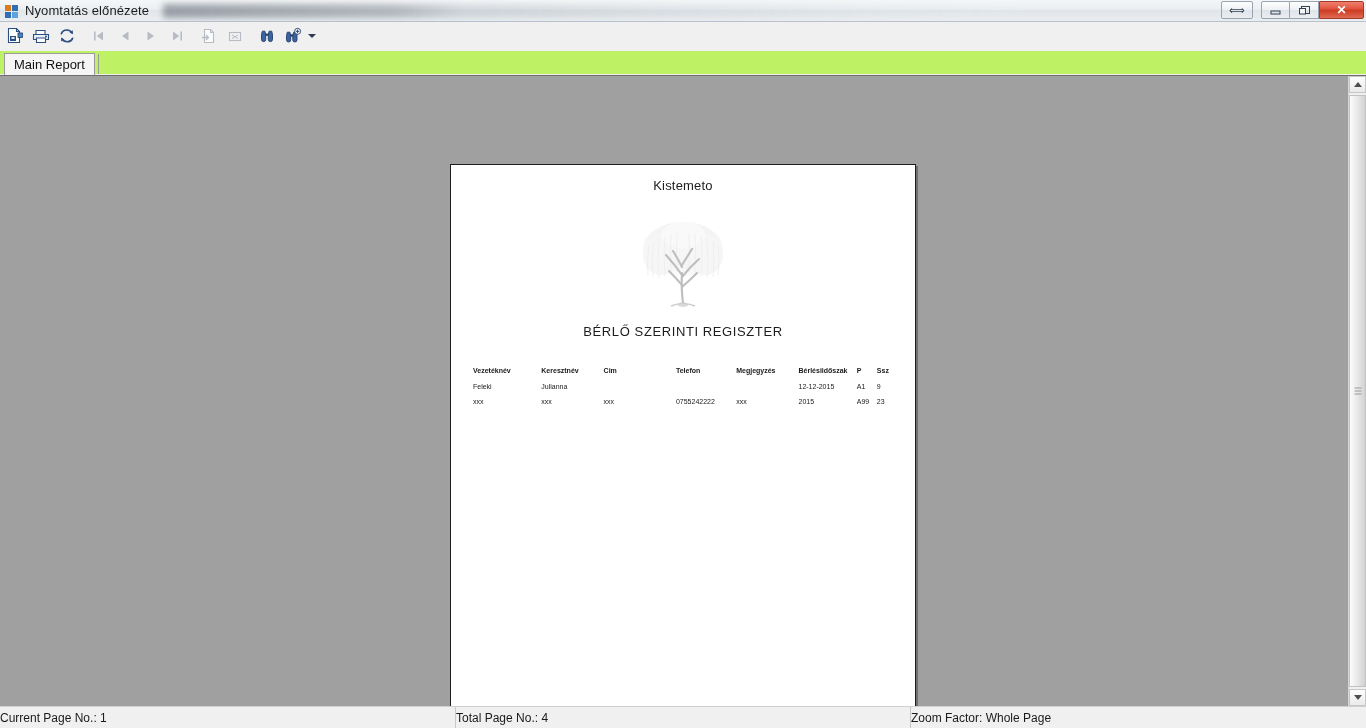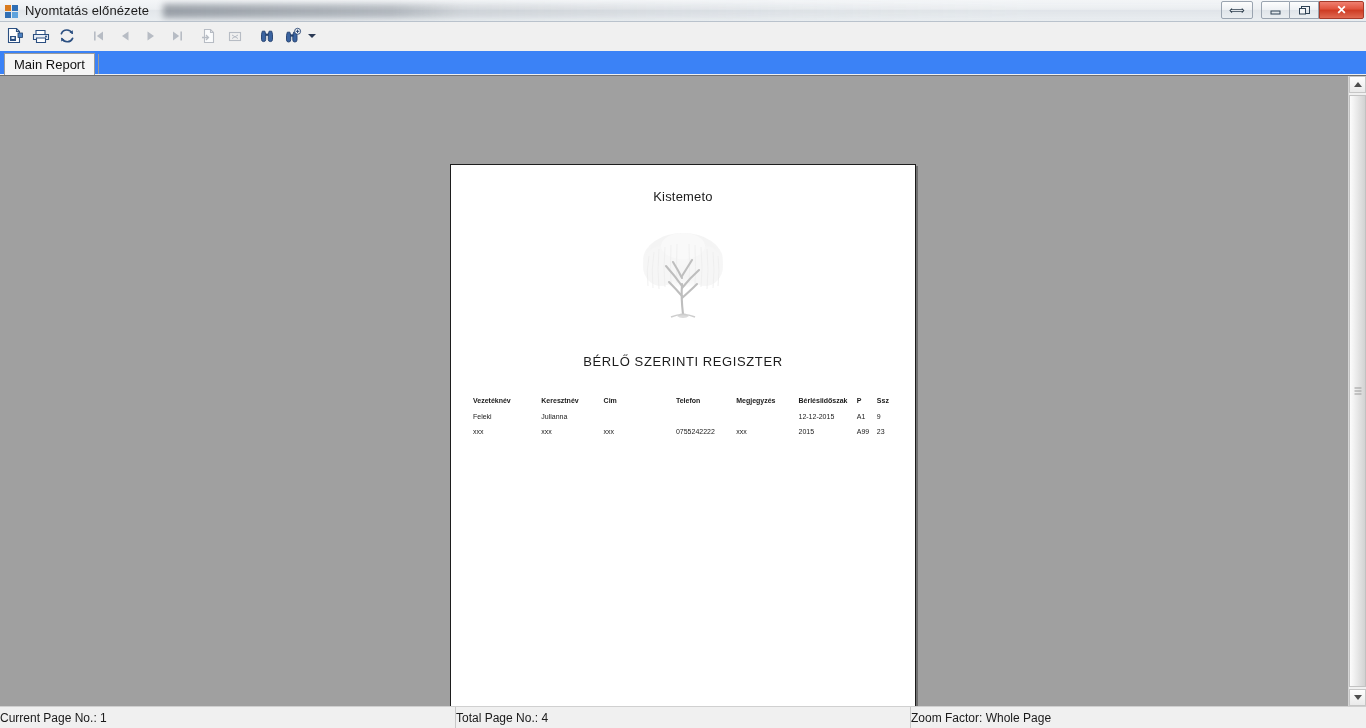--- a/index.html
+++ b/index.html
@@ -136,21 +136,21 @@
     display:block;
     width:0;height:0;
     border-left:4px solid transparent;
     border-right:4px solid transparent;
     border-top:4px solid #2b3a55;
   }
 
   
   .tabstrip {
     height: 24px;
-    background: #3b82f6;
+    background: #bef264;
     display: flex;
     align-items: flex-end;
     padding-left: 4px;
     flex: 0 0 auto;
     position: relative;
   }
   .tabstrip::after {
     content:"";
     position:absolute;
     left:0; right:0; bottom:0;
@@ -199,38 +199,38 @@
     top: 88px;
     width: 466px;
     height: 604px;
     background: #ffffff;
     border: 1px solid #1d1d1d;
     box-sizing: border-box;
     box-shadow: 2px 2px 0 rgba(0,0,0,0.30);
   }
   .rpt-title {
     text-align: center;
-    margin-top: 24px;
+    margin-top: 13px;
     font-size: 13px;
     color: #1d1d1d;
     letter-spacing: 0.2px;
   }
   .rpt-logo-wrap {
     display: flex;
     justify-content: center;
     margin-top: 22px;
   }
   .rpt-logo {
     width: 104px;
     height: 96px;
     opacity: 0.55;
   }
   .rpt-subtitle {
     text-align: center;
-    margin-top: 32px;
+    margin-top: 13px;
     font-size: 13px;
     color: #1d1d1d;
     letter-spacing: 0.6px;
   }
 
   .rpt-table {
     margin: 28px 0 0 0;
     padding: 0 18px 0 22px;
     font-size: 7px;
     color: #1a1a1a;

